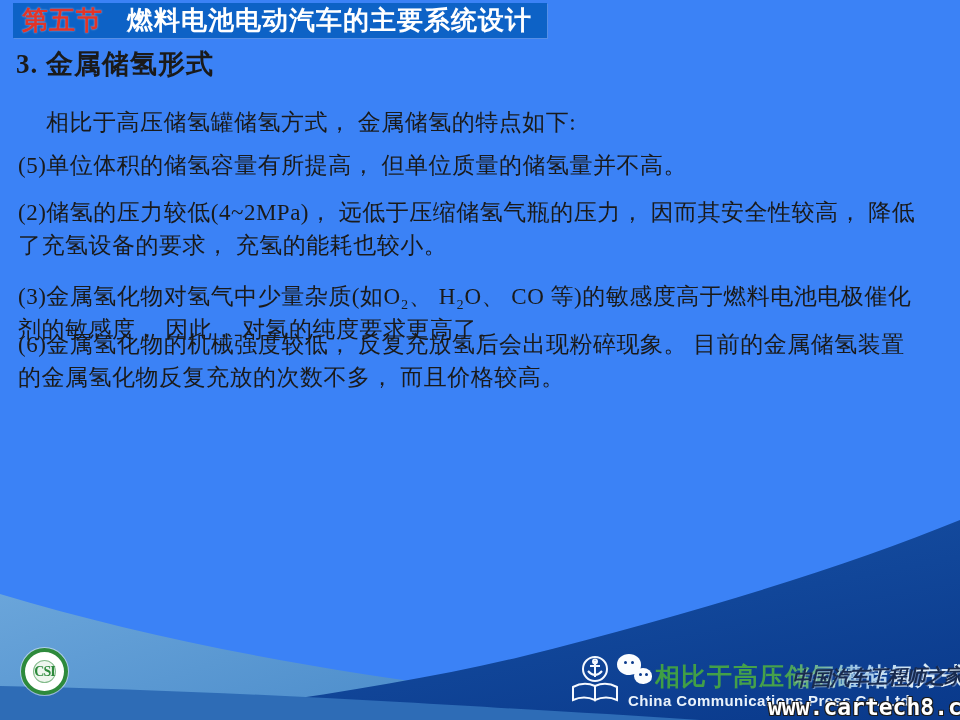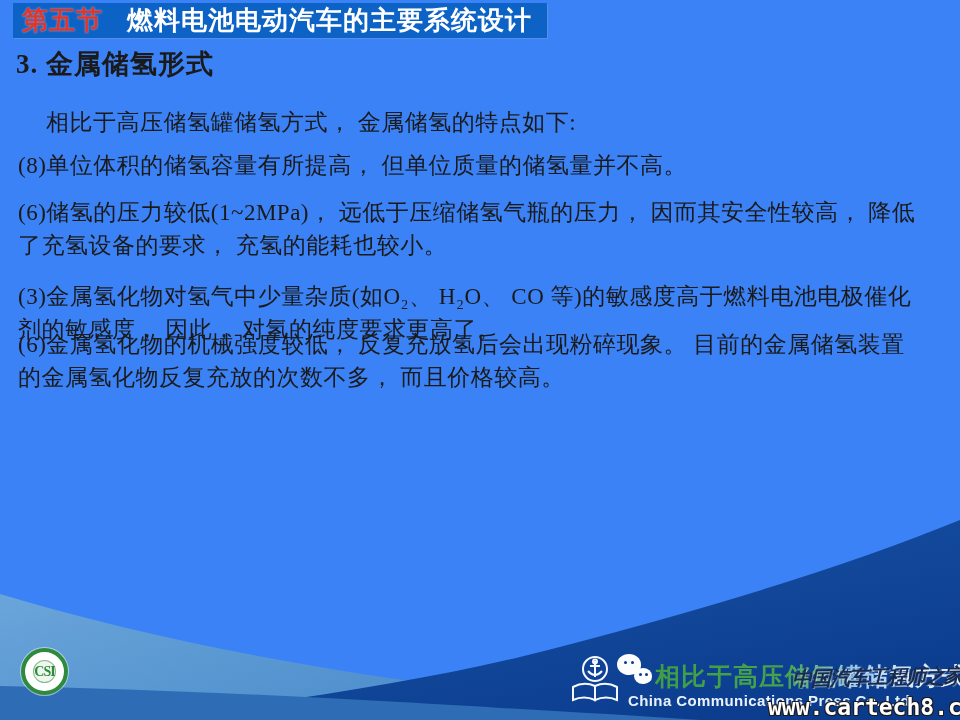--- a/index.html
+++ b/index.html
@@ -84,22 +84,22 @@
 <div id="slide">
 
   <div class="header-bar">
     <span class="section-label">第五节</span>
     <span class="header-title">燃料电池电动汽车的主要系统设计</span>
   </div>
 
   <h1 class="heading">3. 金属储氢形式</h1>
   <p class="intro">相比于高压储氢罐储氢方式， 金属储氢的特点如下:</p>
 
-  <p class="point" style="top:149px">(8)单位体积的储氢容量有所提高， 但单位质量的储氢量并不高。</p>
-  <p class="point" style="top:196px">(6)储氢的压力较低(1~2MPa)， 远低于压缩储氢气瓶的压力， 因而其安全性较高， 降低了充氢设备的要求， 充氢的能耗也较小。</p>
+  <p class="point" style="top:149px">(5)单位体积的储氢容量有所提高， 但单位质量的储氢量并不高。</p>
+  <p class="point" style="top:196px">(2)储氢的压力较低(4~2MPa)， 远低于压缩储氢气瓶的压力， 因而其安全性较高， 降低了充氢设备的要求， 充氢的能耗也较小。</p>
   <p class="point" style="top:280px">(3)金属氢化物对氢气中少量杂质(如O₂、 H₂O、 CO 等)的敏感度高于燃料电池电极催化剂的敏感度， 因此， 对氢的纯度要求更高了。</p>
   <p class="point" style="top:328px">(6)金属氢化物的机械强度较低， 反复充放氢后会出现粉碎现象。 目前的金属储氢装置的金属氢化物反复充放的次数不多， 而且价格较高。</p>
 
   <svg class="waves" viewBox="0 0 960 720" aria-hidden="true">
     <defs>
       <linearGradient id="gLight" x1="0" y1="0" x2="1" y2="0.4">
         <stop offset="0" stop-color="#6aa5da"></stop>
         <stop offset="1" stop-color="#4083c5"></stop>
       </linearGradient>
       <linearGradient id="gDark" x1="0.1" y1="0" x2="0.9" y2="1">

